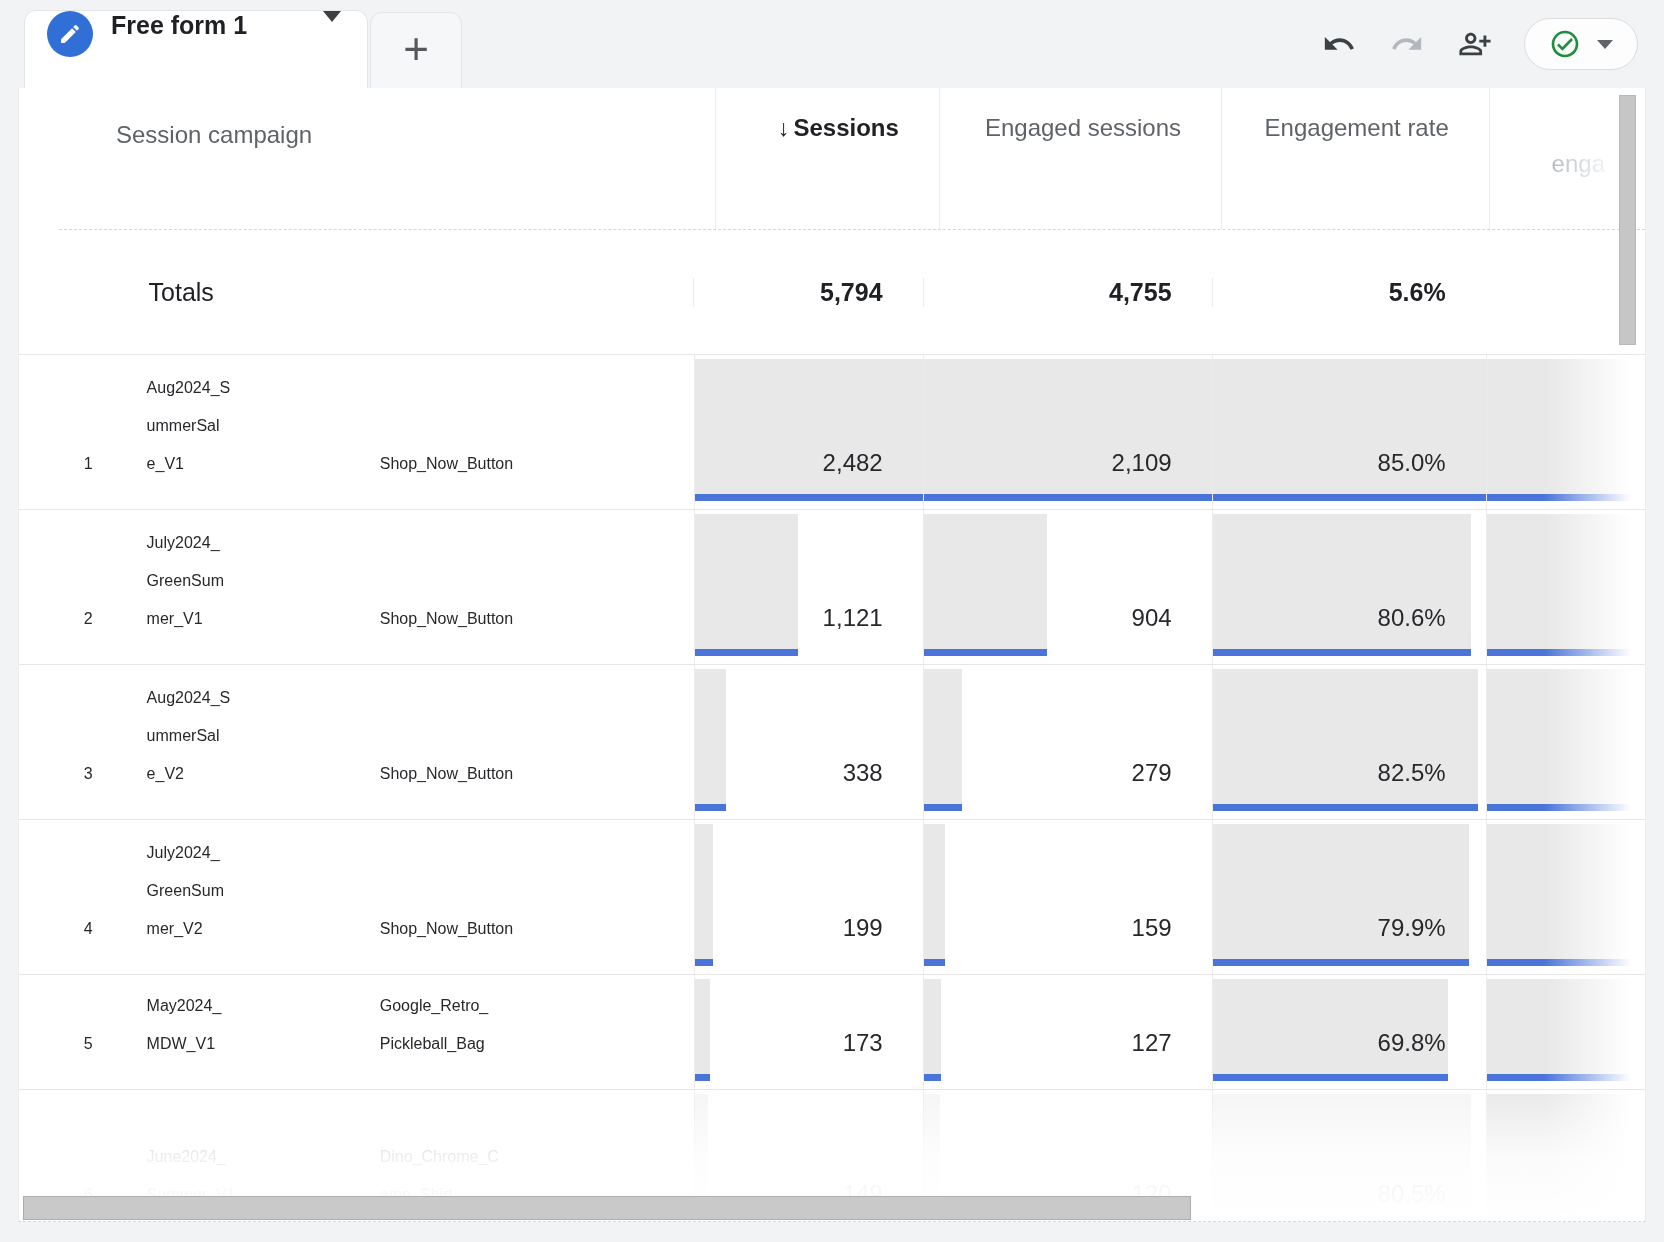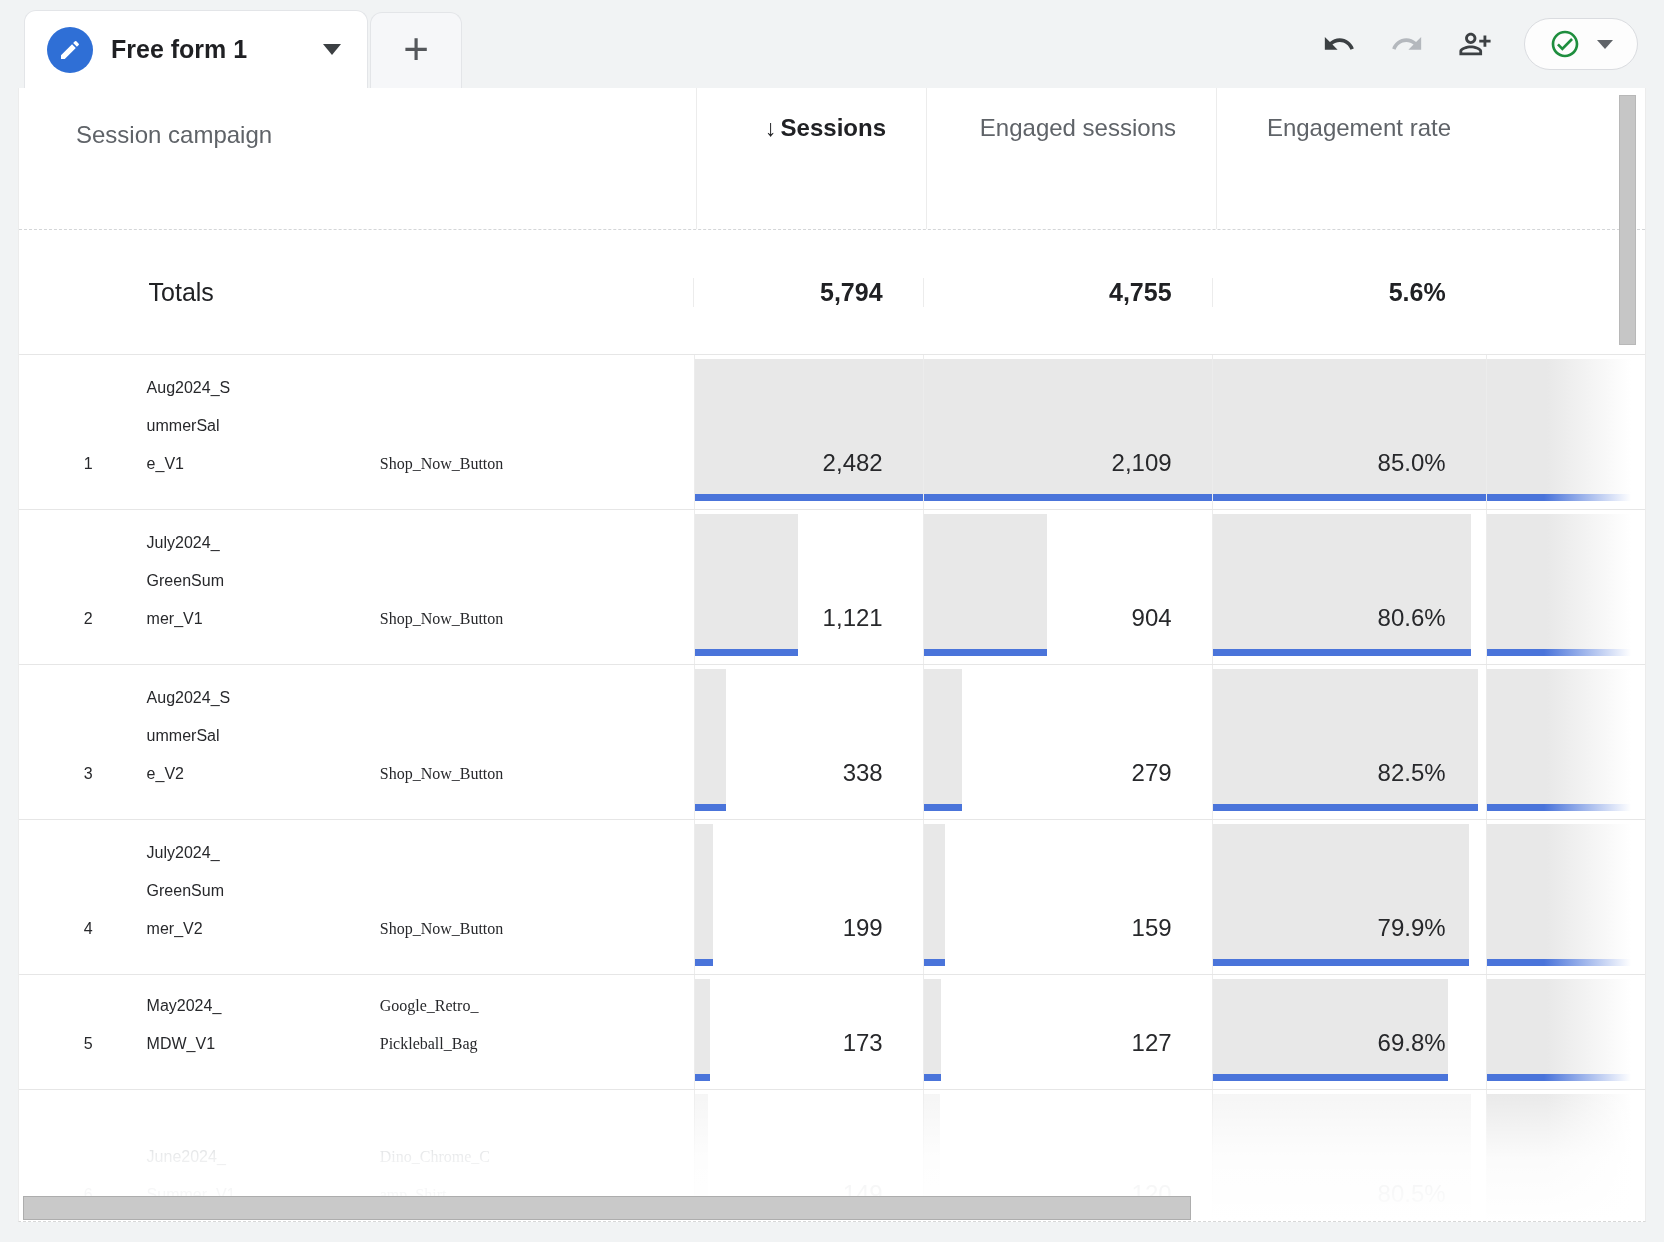--- a/index.html
+++ b/index.html
@@ -5,21 +5,21 @@
   * { margin:0; padding:0; box-sizing:border-box; }
   html,body { width:1664px; height:1242px; overflow:hidden; }
   body { font-family:"Liberation Sans", sans-serif; background:#f1f3f4; color:#202124; }
 
   .app { position:relative; width:1664px; height:1242px; background:#f1f3f4; }
 
   
   .tabbar { position:absolute; left:0; top:0; width:1664px; height:88px; background:#f1f3f4; }
   .tab-active { position:absolute; left:24px; top:10px; width:344px; height:78px;
     background:#fff; border:1px solid #e3e5e8; border-bottom:none; border-radius:12px 12px 0 0;
-    display:flex; align-items:center; gap:18px; padding:0 22px; cursor:pointer; }
+    display:flex; align-items:flex-start; gap:18px; padding:0 22px; cursor:pointer; }
   .pencil-circle { width:46px; height:46px; border-radius:50%; background:#2f6fd6; flex:0 0 auto;
     display:flex; align-items:center; justify-content:center; }
   .pencil-circle svg { width:24px; height:24px; fill:#fff; }
   .tab-label { font-size:25px; font-weight:700; color:#1f2023; white-space:nowrap; flex:1; }
   .tab-caret { width:0; height:0; border-left:9px solid transparent; border-right:9px solid transparent;
     border-top:11px solid #3c4043; margin-right:4px; }
   .tab-add { position:absolute; left:370px; top:12px; width:92px; height:76px; background:#f6f7f9;
     border:1px solid #e3e5e8; border-bottom:none; border-radius:12px 12px 0 0;
     display:flex; align-items:center; justify-content:center; cursor:pointer; }
   .tab-add span { font-size:44px; font-weight:300; color:#54575b; line-height:1; margin-top:-4px; }
@@ -35,27 +35,27 @@
   .apply-pill svg { width:32px; height:32px; fill:#1e8e3e; }
   .pill-caret { width:0; height:0; border-left:8px solid transparent; border-right:8px solid transparent;
     border-top:9px solid #5f6368; }
 
   
   .card { position:absolute; left:18px; top:88px; width:1628px; height:1134px; background:#fff;
     border-left:1px solid #ececec; border-right:1px solid #ececec; border-bottom:1px dashed #d8d8d8; overflow:hidden; }
 
   .col-num       { width:112px; }
   .col-campaign  { width:235px; }
-  .col-ad        { width:330px;font-family:Liberation Serif, serif; }
+  .col-ad        { width:330px; }
   .col-sessions  { width:230px; }
   .col-engaged   { width:290px; }
   .col-rate      { width:275px; }
   .col-partial   { width:160px; }
 
-  .hdr-row { position:relative; height:142px; border-bottom:1px dashed #d4d6d8; display:flex; }
+  .hdr-row { position:relative; height:142px; border-bottom:1px dashed #d4d6d8; display:flex;margin-left:40px; }
   .hdr-dim { position:absolute; top:28px; font-size:24px; color:#5f6368; line-height:38px; }
   .hdr-campaign { left:57px; }
   .hdr-ad { left:362px; width:250px; }
   .hdr-metric { padding:26px 40px 0 0; font-size:24px; color:#5f6368; text-align:right; }
   .hdr-sessions { color:#202124; font-weight:700; }
   .sort-arrow { font-weight:400; font-size:23px; color:#202124; margin-right:4px; }
   .hdr-partial { padding-top:62px; text-align:right; }
   .hdr-partial .fadetext { font-size:24px; background:linear-gradient(90deg,#b6bac0 0%,#dfe2e6 70%,#f2f3f5 100%);
     -webkit-background-clip:text; background-clip:text; color:transparent; }
 
@@ -147,20 +147,23 @@
     <div class="hdr-row">
       <div class="hdr-dim hdr-campaign">Session campaign</div>
       <div class="col-num"></div>
       <div class="col-campaign"></div>
       <div class="col-ad"></div>
       <div class="col-sessions hdr-metric hdr-sessions cell-border-l">
         <span class="sort-arrow">↓</span><span>Sessions</span>
       </div>
       <div class="col-engaged hdr-metric cell-border-l">Engaged sessions</div>
       <div class="col-rate hdr-metric cell-border-l">Engagement rate</div>
+      <div class="col-partial hdr-metric hdr-partial cell-border-l">
+        <span class="fadetext">enga</span>
+      </div>
     </div>
 
     <div class="totals-row">
       <div class="col-num"></div>
       <div class="col-campaign totals-label">Totals</div>
       <div class="col-ad"></div>
       <div class="col-sessions totals-val cell-border-l">5,794</div>
       <div class="col-engaged totals-val cell-border-l">4,755</div>
       <div class="col-rate totals-val cell-border-l">5.6%</div>
       <div class="col-partial cell-border-l"></div>

